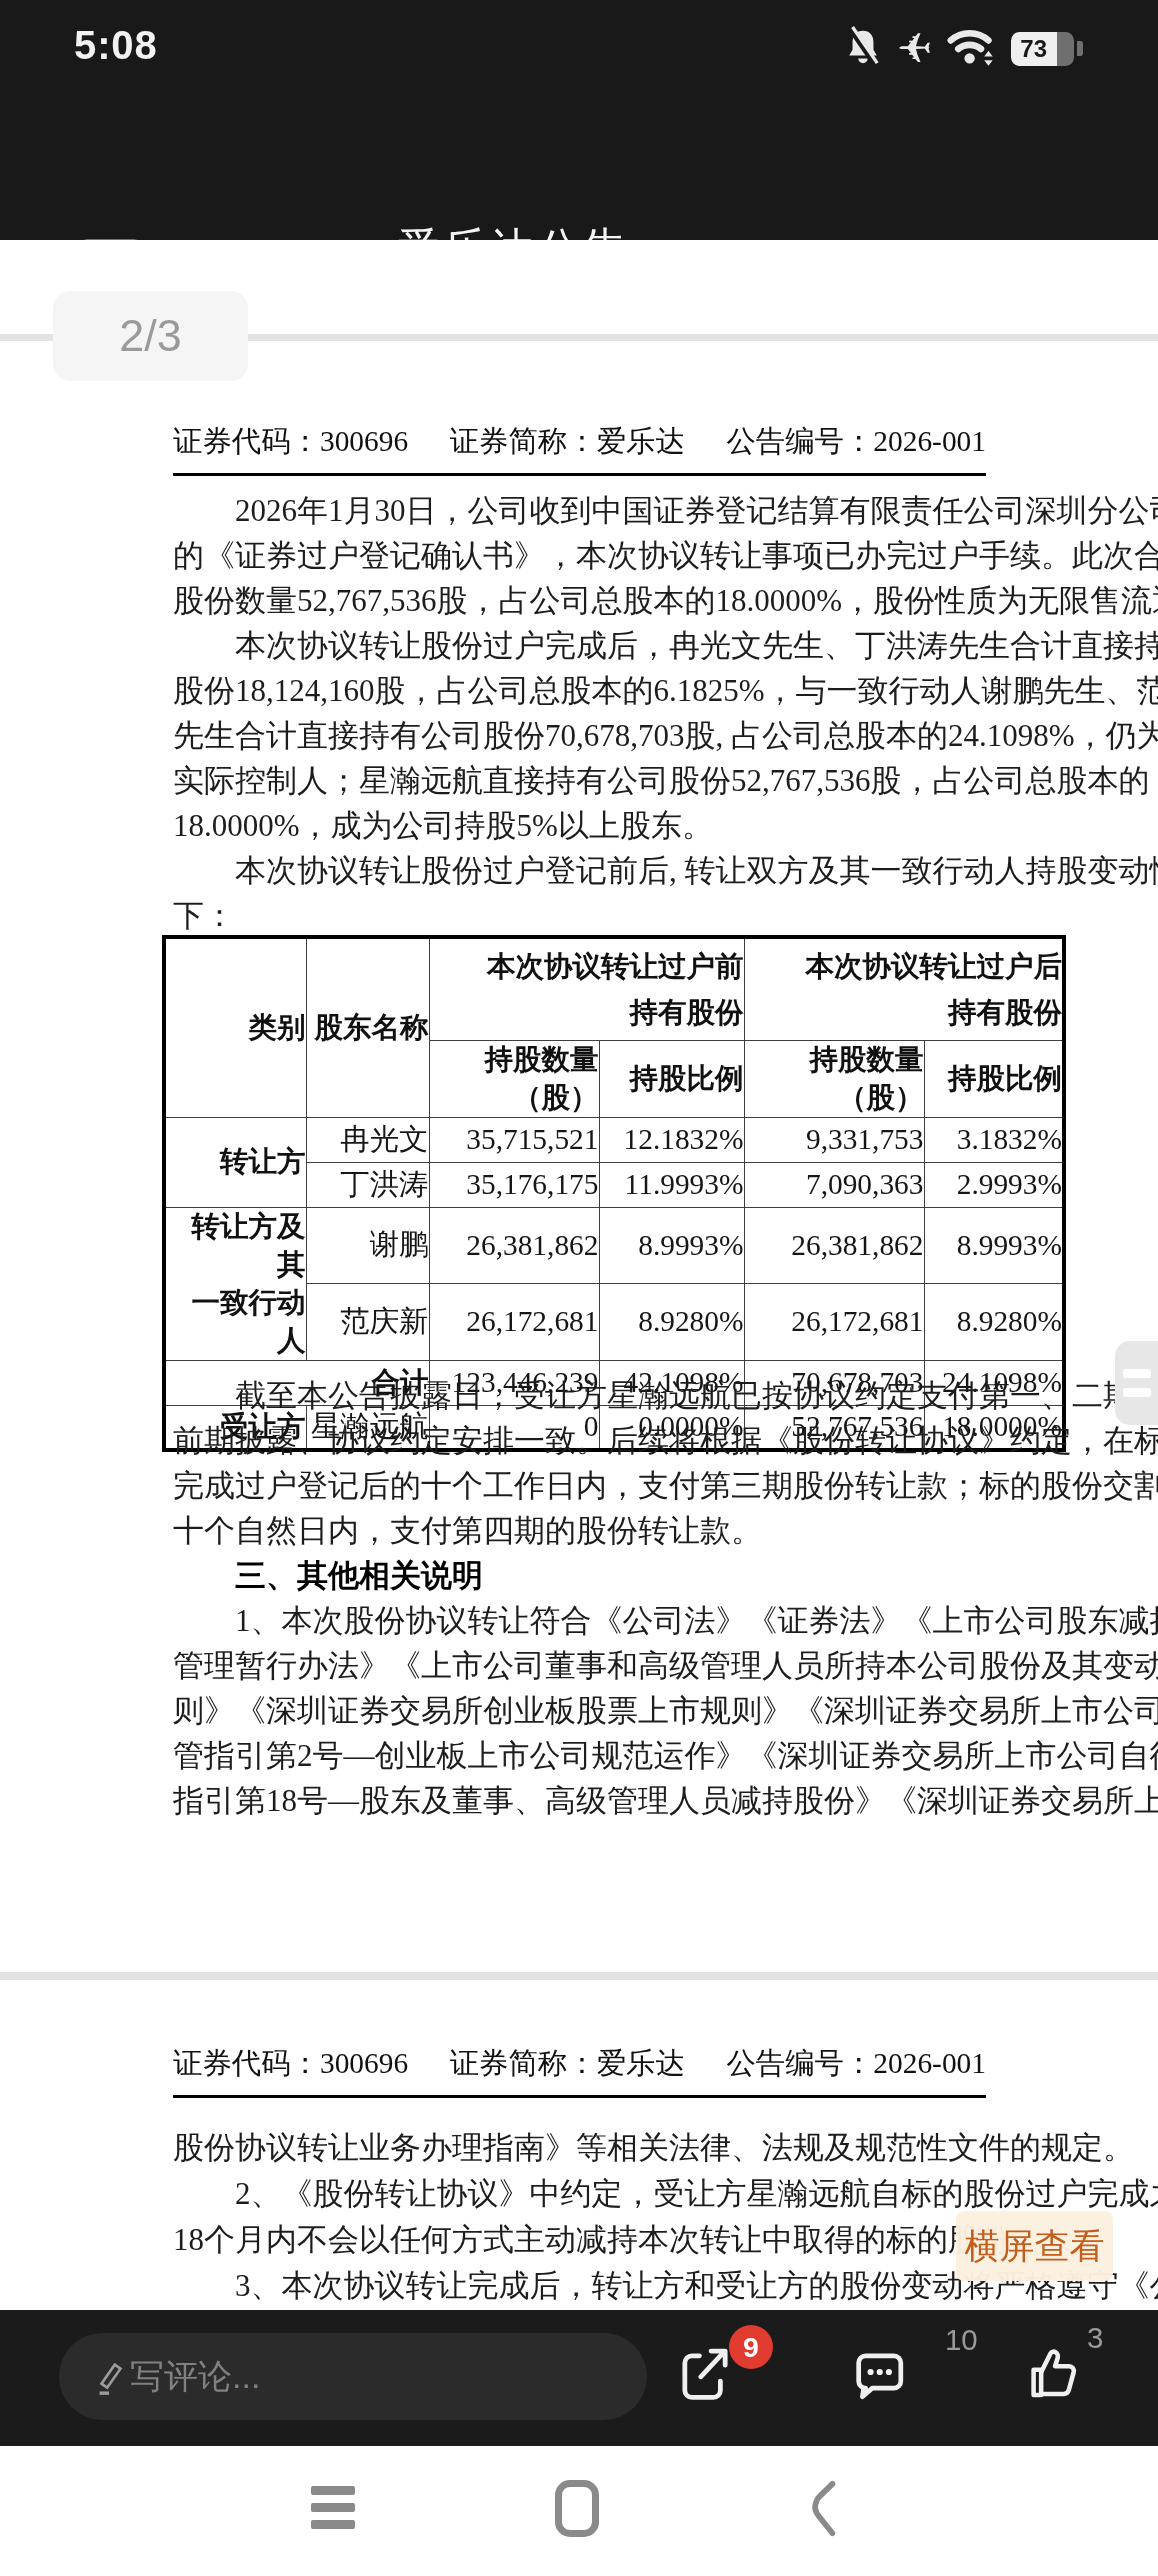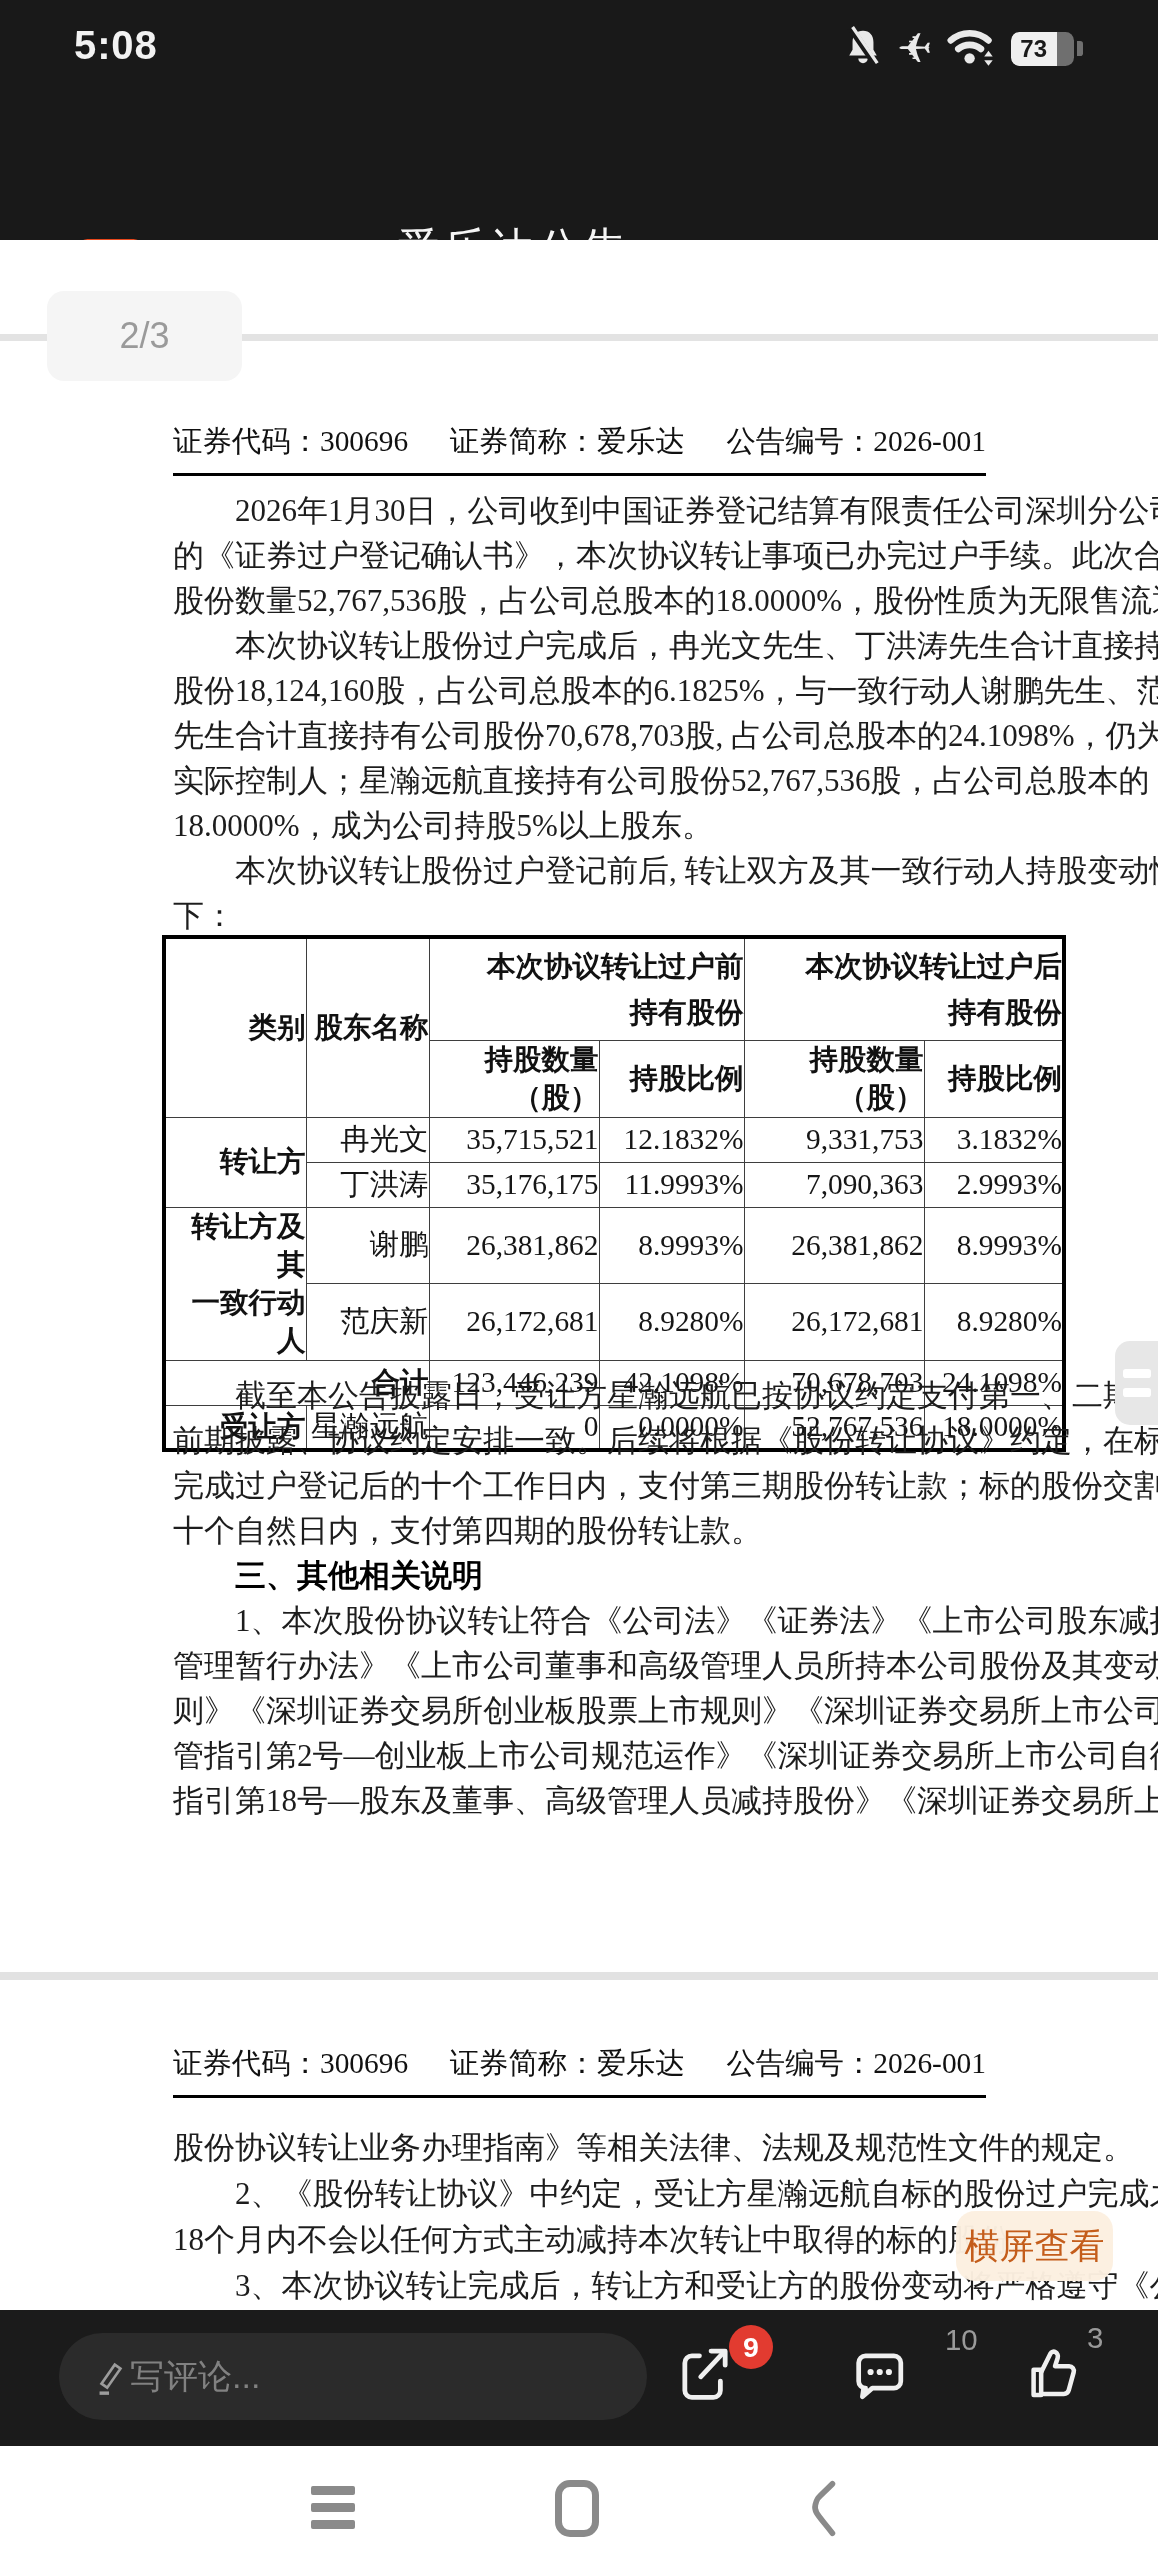--- a/index.html
+++ b/index.html
@@ -30,23 +30,23 @@
   .subtitle{position:absolute;left:285px;top:188px;width:456px;text-align:center;
             font-size:37px;color:#4bbd55;font-weight:500;white-space:nowrap;}
   .subtitle .chg{margin-left:32px;}
   .wechat{position:absolute;left:935px;top:146px;cursor:pointer;}
   .more{position:absolute;left:1056px;top:175px;display:flex;gap:11.4px;cursor:pointer;}
   .more i{width:10.4px;height:10.4px;border-radius:50%;background:#707070;}
 
   
   .content{position:absolute;left:0;top:240px;width:100%;height:2070px;background:#fff;overflow:hidden;}
   .sep-line{position:absolute;left:0;top:94px;width:100%;height:6.6px;background:#e3e3e3;}
-  .page-badge{position:absolute;left:47px;top:51px;width:195px;height:90px;background:#f5f5f5;
+  .page-badge{position:absolute;left:53px;top:51px;width:195px;height:90px;background:#f5f5f5;
               border-radius:17px;display:flex;align-items:center;justify-content:center;
-              font-size:36px;color:#9a9a9a;}
+              font-size:45px;color:#9a9a9a;}
 
   .doc-head{position:absolute;left:173px;width:813px;display:flex;justify-content:space-between;
             font-family:"Liberation Serif","DejaVu Serif",serif;font-size:29.4px;color:#111;
             padding-bottom:11.4px;border-bottom:3.8px solid #000;white-space:nowrap;}
   .doc-lines{position:absolute;left:173px;width:855px;}
   .dline{height:45px;font-family:"Liberation Serif","DejaVu Serif",serif;font-size:31px;
          color:#1d1d1d;white-space:nowrap;}
   .bold-line{font-family:"Liberation Sans",sans-serif;font-weight:700;color:#000;}
 
   
@@ -62,21 +62,21 @@
   .group-h div{line-height:46px;}
 
   .band{position:absolute;left:0;top:1732px;width:100%;height:7.6px;background:#e2e2e2;}
 
   .scroll-handle{position:absolute;left:1115px;top:1101px;width:44px;height:84px;background:#e7e7e7;
                  border-radius:15px 0 0 15px;display:flex;flex-direction:column;align-items:center;
                  justify-content:center;gap:10.4px;cursor:grab;}
   .sh-bar{width:28.5px;height:8.5px;background:#fff;border-radius:2.8px;}
 
   .landscape{position:absolute;left:956px;top:2211px;width:157px;height:70px;
-             background:rgba(252,240,224,.97);border-radius:19px;display:flex;align-items:center;
+             background:rgba(252,240,224,.97);border-radius:8px;display:flex;align-items:center;
              justify-content:center;font-size:35px;color:#c45d1b;cursor:pointer;}
 
   
   .comment-bar{position:absolute;left:0;top:2310px;width:100%;height:136px;background:#1b1b1b;}
   .pill{position:absolute;left:59px;top:23px;width:588px;height:87px;background:#2b2b2b;
         border-radius:44px;display:flex;align-items:center;padding-left:32px;box-sizing:border-box;
         gap:1px;cursor:text;}
   .pill-text{font-size:34px;color:#818181;}
   .share-ic{position:absolute;left:674px;top:32px;cursor:pointer;}
   .badge{position:absolute;left:729px;top:15px;min-width:44px;height:44px;border-radius:22px;

